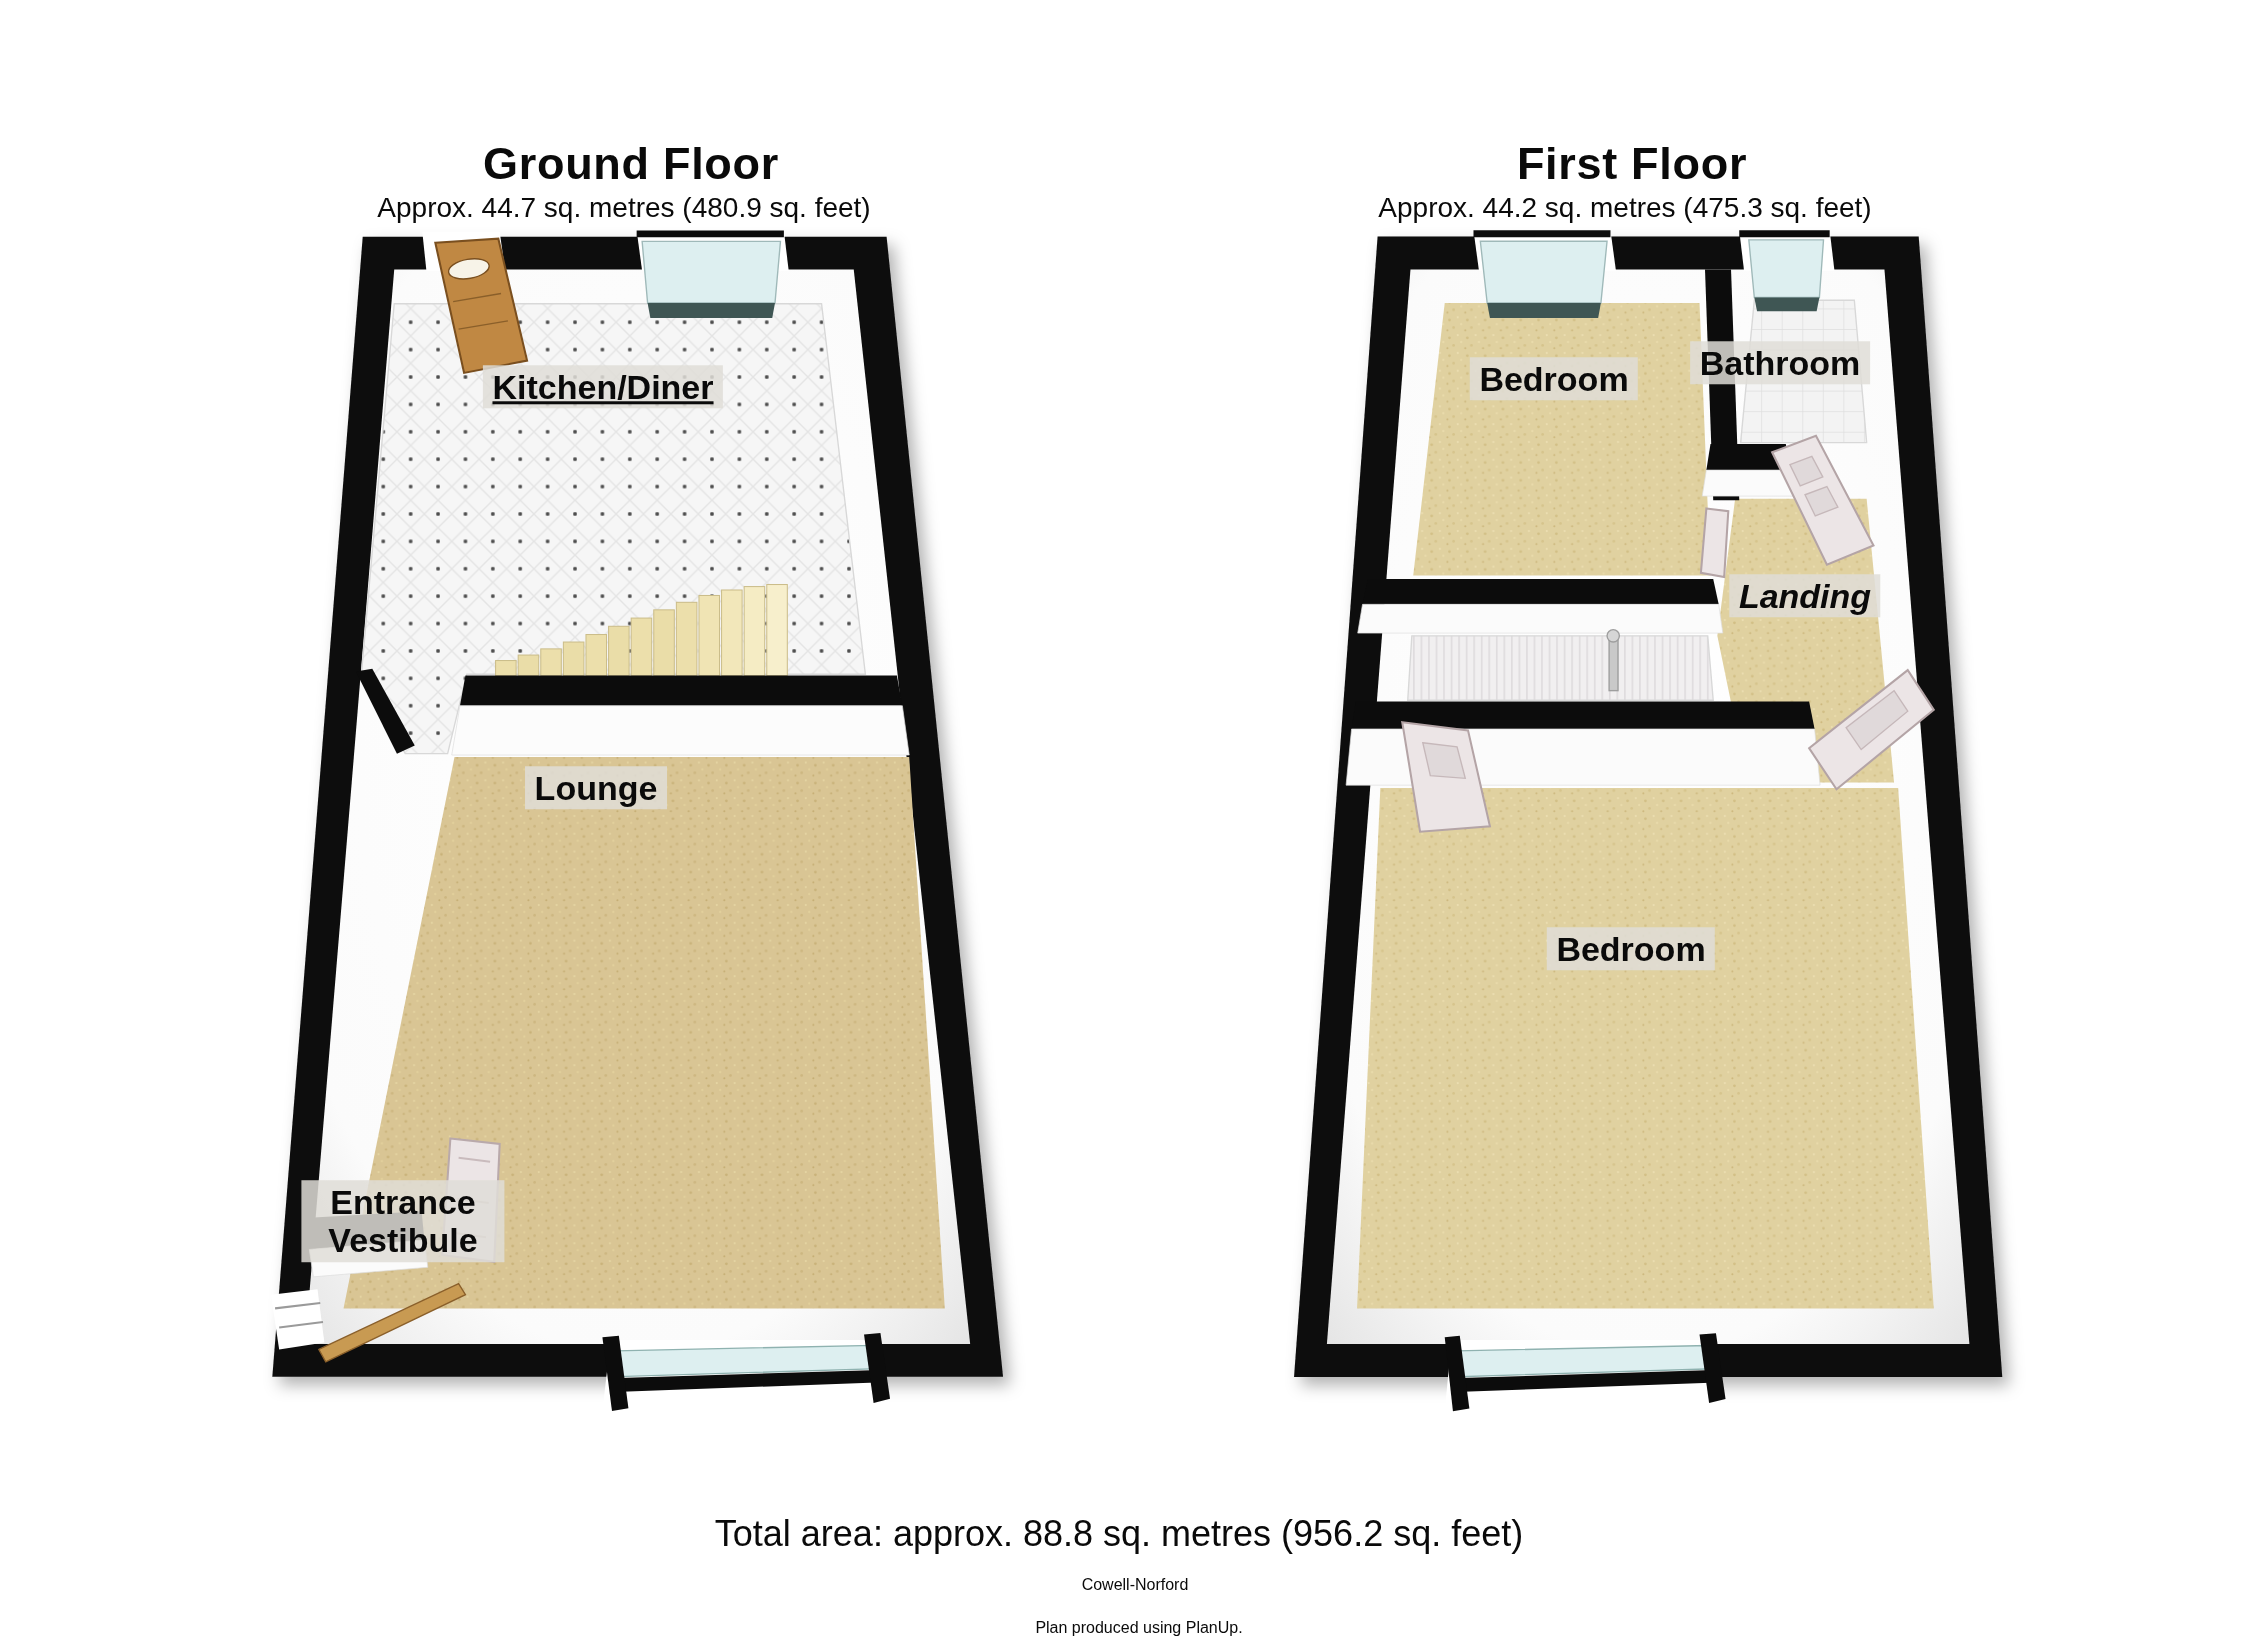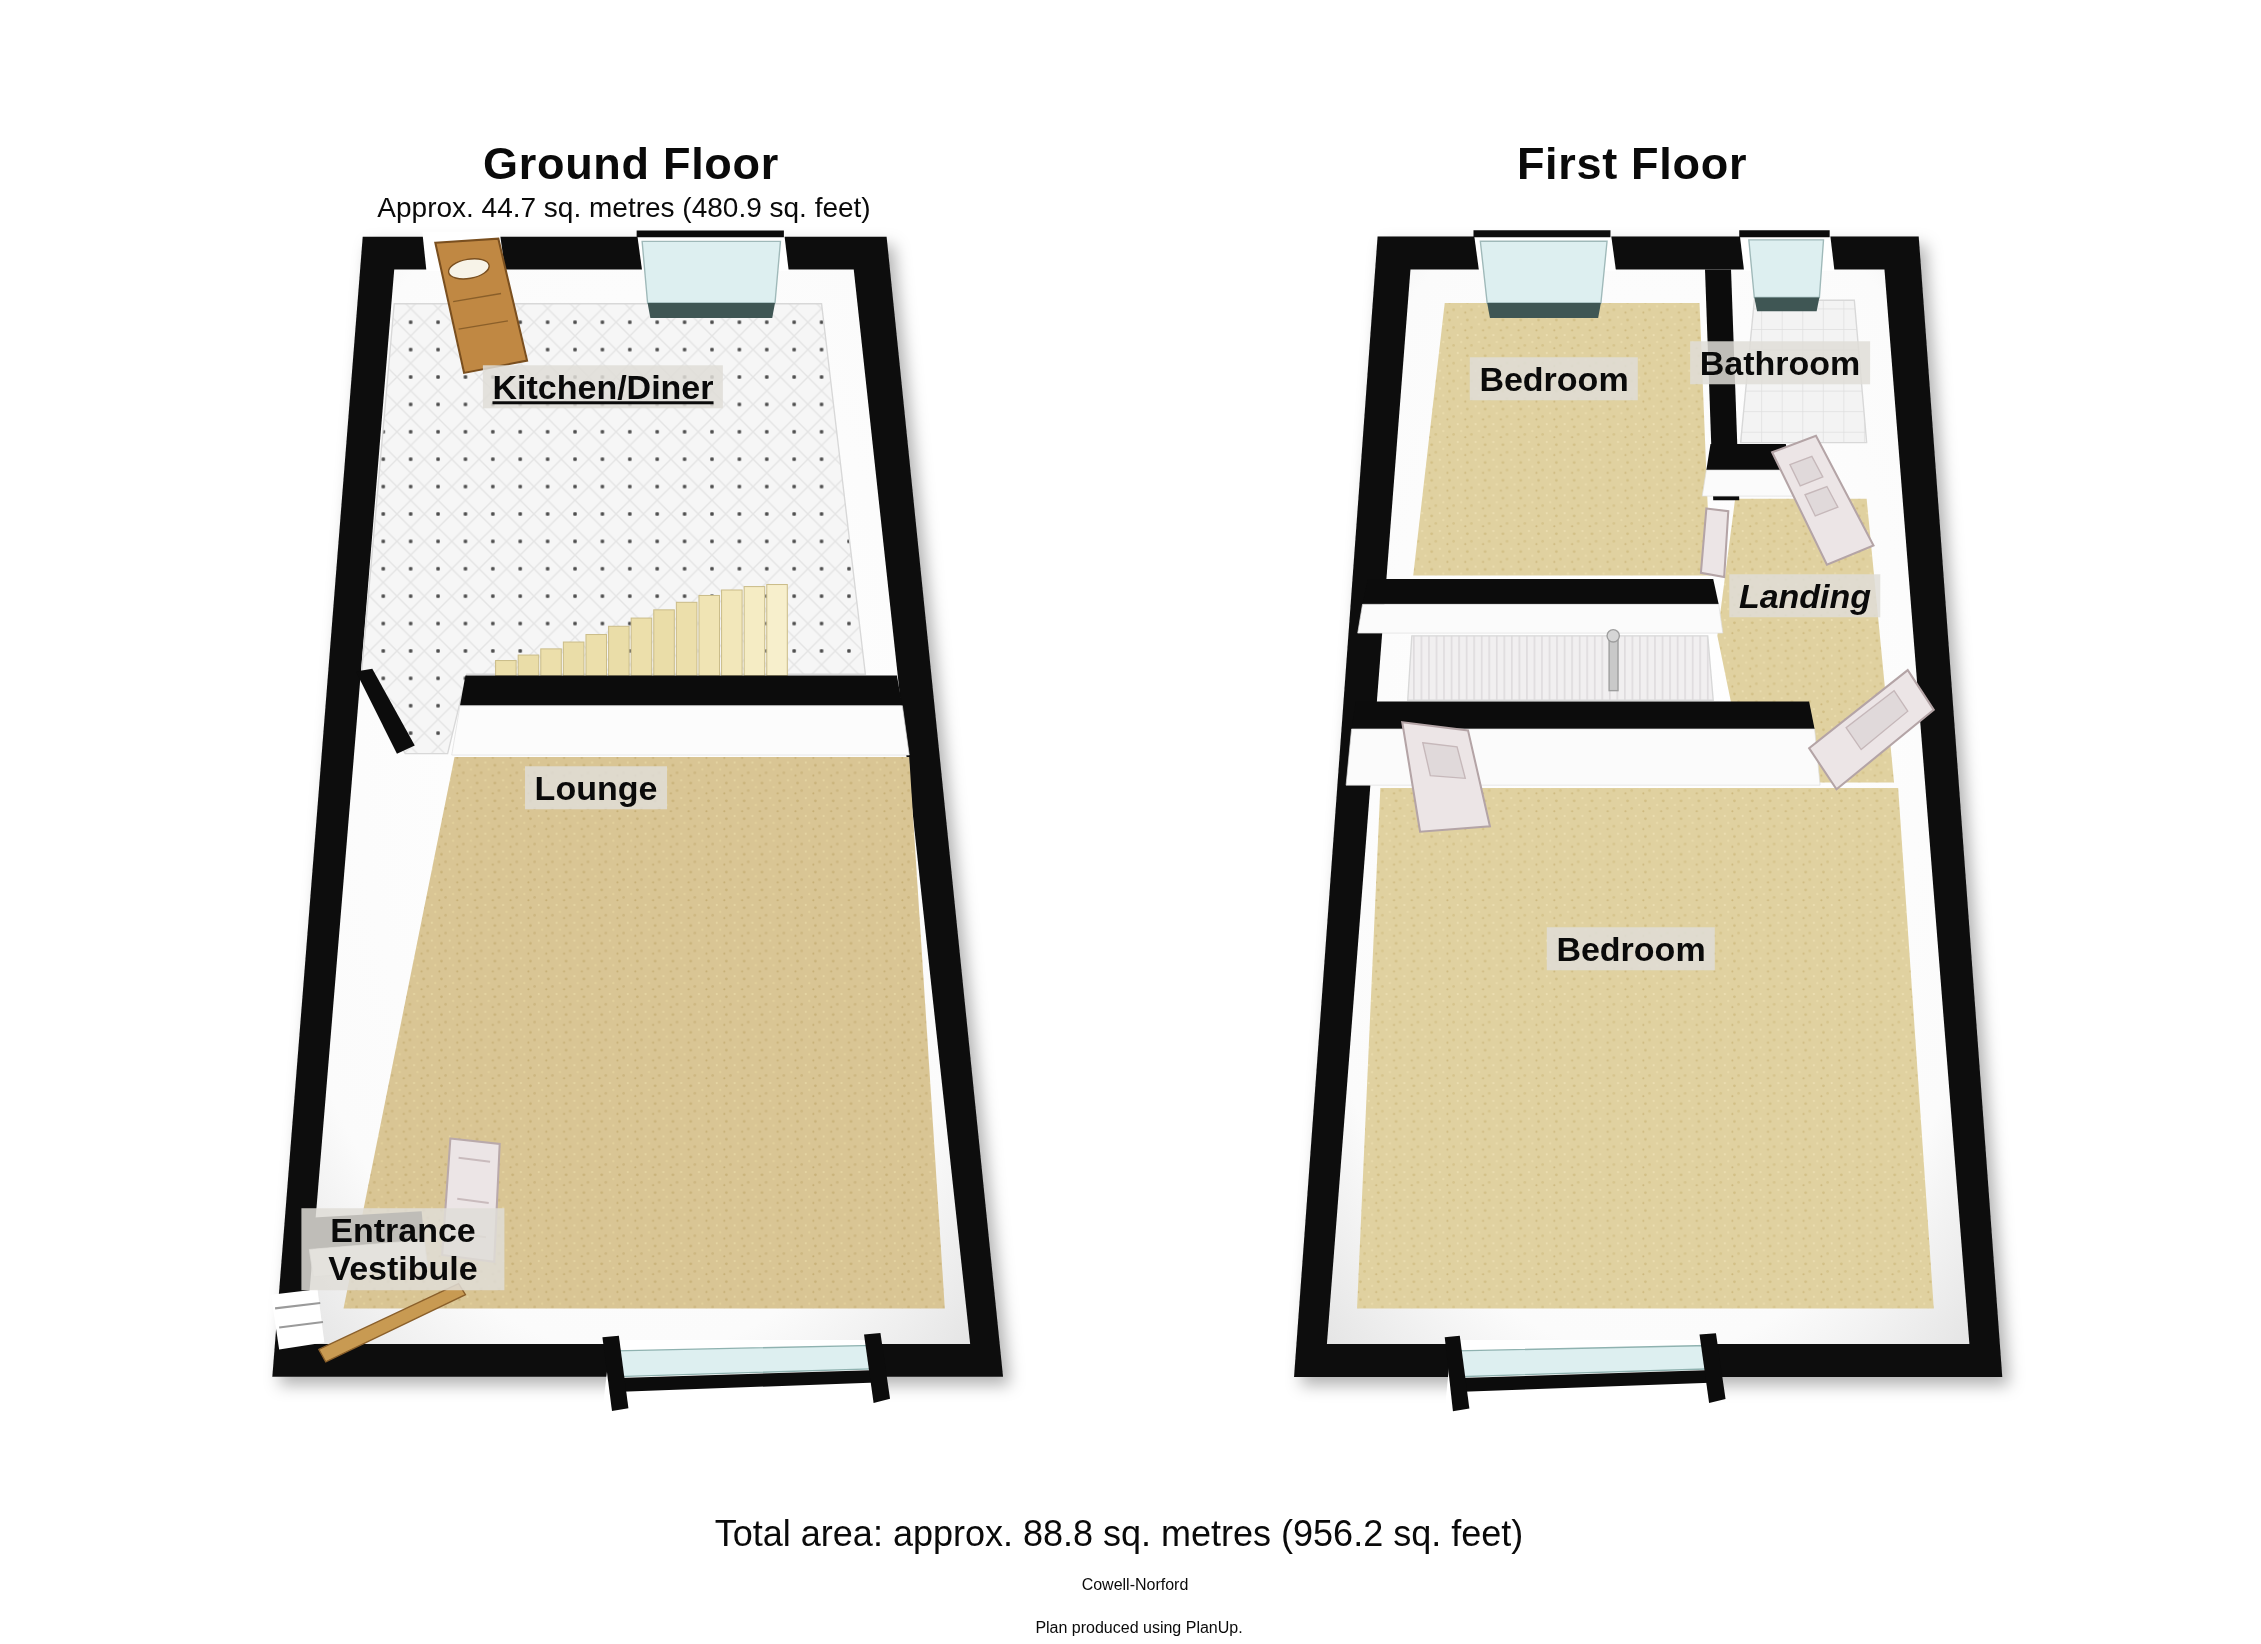--- a/index.html
+++ b/index.html
@@ -4,35 +4,36 @@
 <style>
   html,body{margin:0;padding:0;background:#ffffff;}
   .page{position:relative;width:2261px;height:1645px;background:#ffffff;overflow:hidden;
         font-family:"Liberation Sans",sans-serif;color:#0a0a0a;}
   .abs{position:absolute;transform:translate(-50%,-50%);}
   .floor-title{font-size:45px;font-weight:bold;letter-spacing:0.7px;white-space:nowrap;}
   .floor-area{font-size:28px;white-space:nowrap;}
   .room-label{font-size:34px;font-weight:bold;line-height:1.12;text-align:center;
               background:rgba(223,221,215,0.85);padding:2.7px 9.6px;}
   .nowrap{white-space:nowrap;}
-  .wrap-2{width:184px;margin-top:28px;}
+  .wrap-2{width:184px;}
   .wrap-3{width:173px;}
   .total-line{font-size:36px;white-space:nowrap;}
   .footer-line{font-size:16px;white-space:nowrap;}
   svg.plan{position:absolute;}
 </style>
 </head>
 <body>
 
 <div class="page">
 
   <div class="abs floor-title" style="left:631px;top:164px;">Ground Floor</div>
   <div class="abs floor-area" style="left:624px;top:208px;">Approx. 44.7 sq. metres (480.9 sq. feet)</div>
 
   <div class="abs floor-title" style="left:1632px;top:164px;">First Floor</div>
+  <div class="abs floor-area" style="left:1625px;top:208px;">Approx. 44.2 sq. metres (475.3 sq. feet)</div>
 
   <svg class="plan" style="left:260px;top:226px;" width="767" height="1206" viewBox="0 0 1120 1760">
     <defs>
       <filter id="gf-shadow" x="-10%" y="-10%" width="130%" height="130%">
         <feDropShadow dx="10" dy="12" stdDeviation="12" flood-color="#000000" flood-opacity="0.30"></feDropShadow>
       </filter>
       <radialGradient id="gf-inner" cx="50%" cy="45%" r="80%">
         <stop offset="0%" stop-color="#ffffff"></stop>
         <stop offset="70%" stop-color="#fbfbfb"></stop>
         <stop offset="100%" stop-color="#dedede"></stop>

